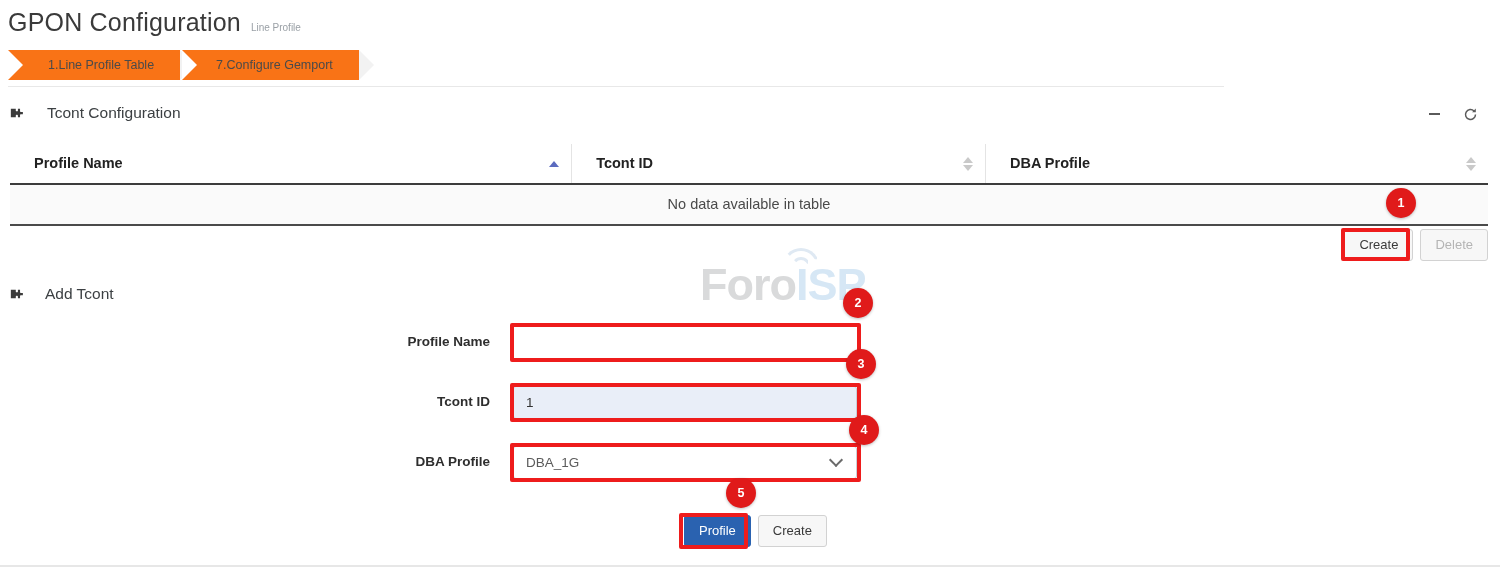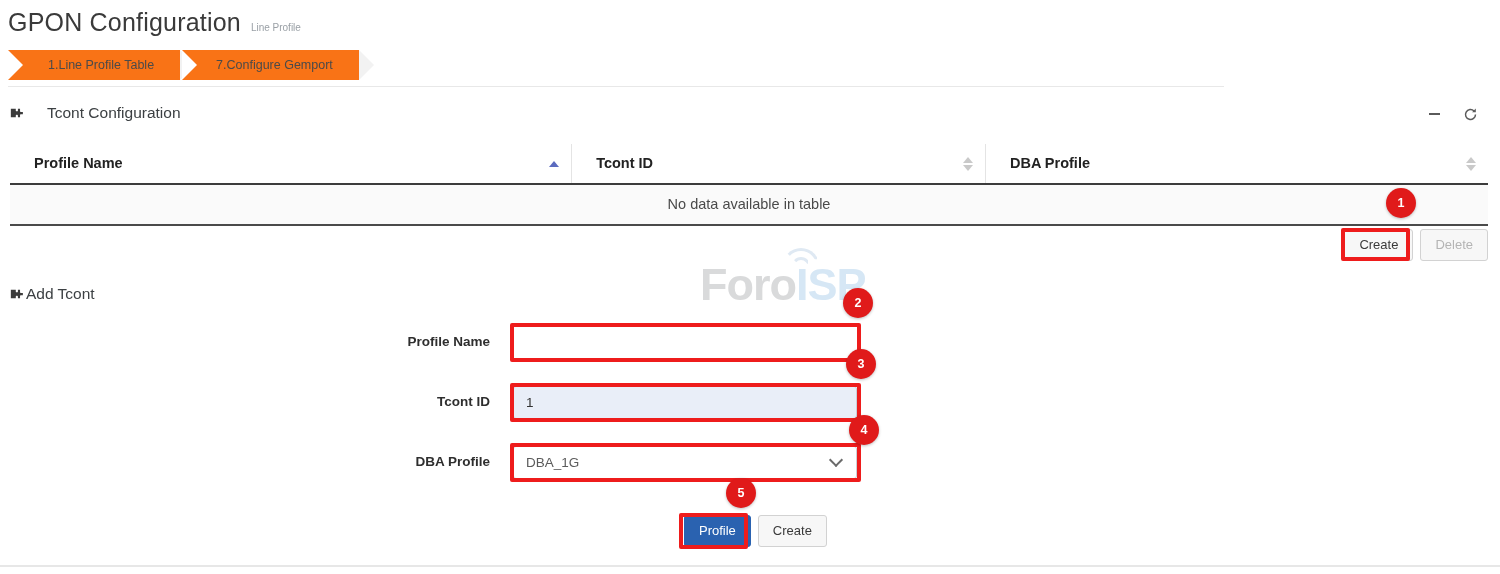--- a/index.html
+++ b/index.html
@@ -207,21 +207,21 @@
   .btn.primary {
     background: #2a62b0;
     border-color: #2a62b0;
     color: #fff;
   }
 
   
   .section-head {
     position: absolute;
     left: 8px; top: 285px;
-    display: flex; align-items: center; gap: 1px;
+    display: flex; align-items: center; gap: 20px;
   }
   .section-title {
     font-size: 15.5px;
     color: #3c4043;
     font-weight: 400;
   }
 
   
   .form {
     position: absolute;

